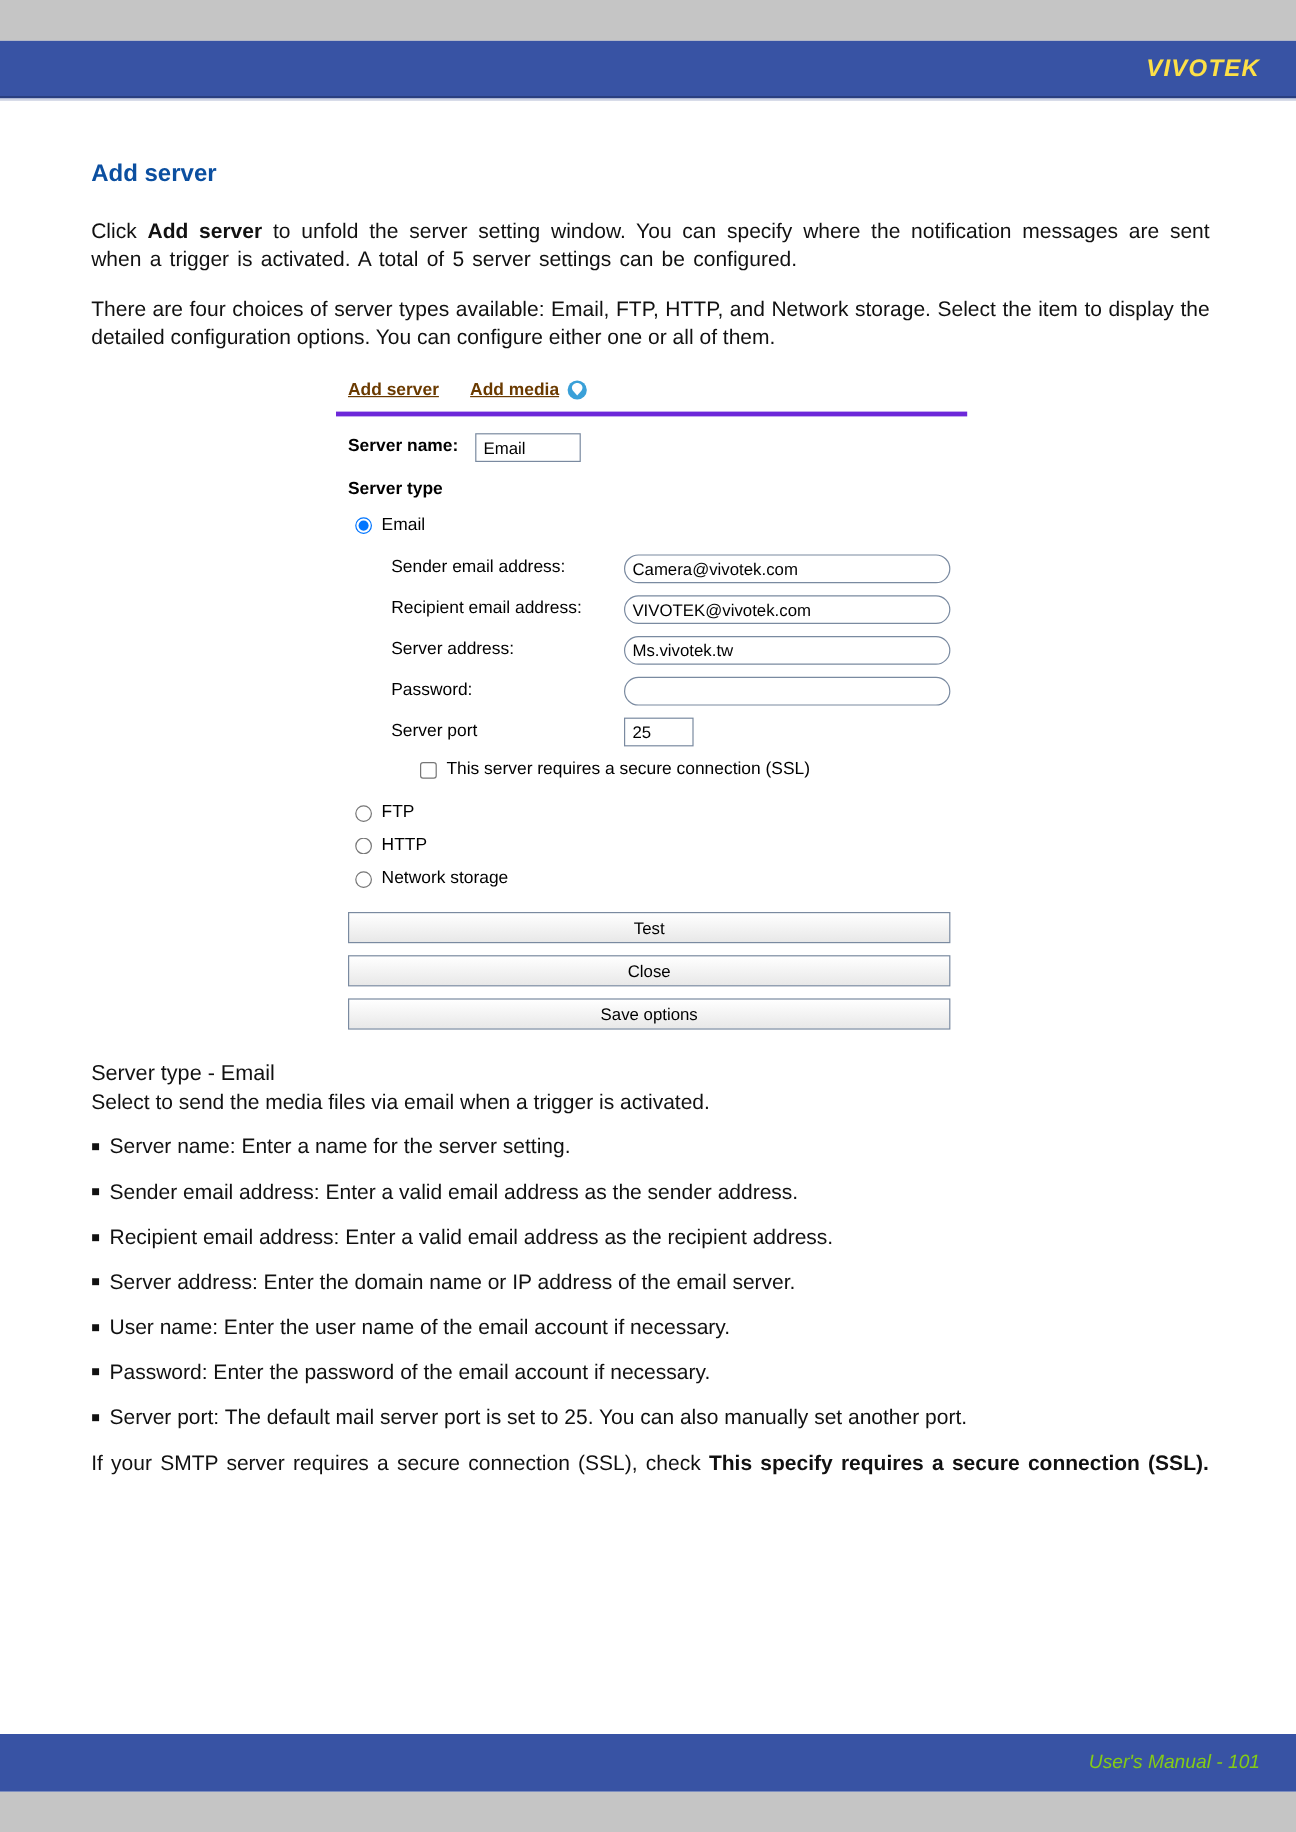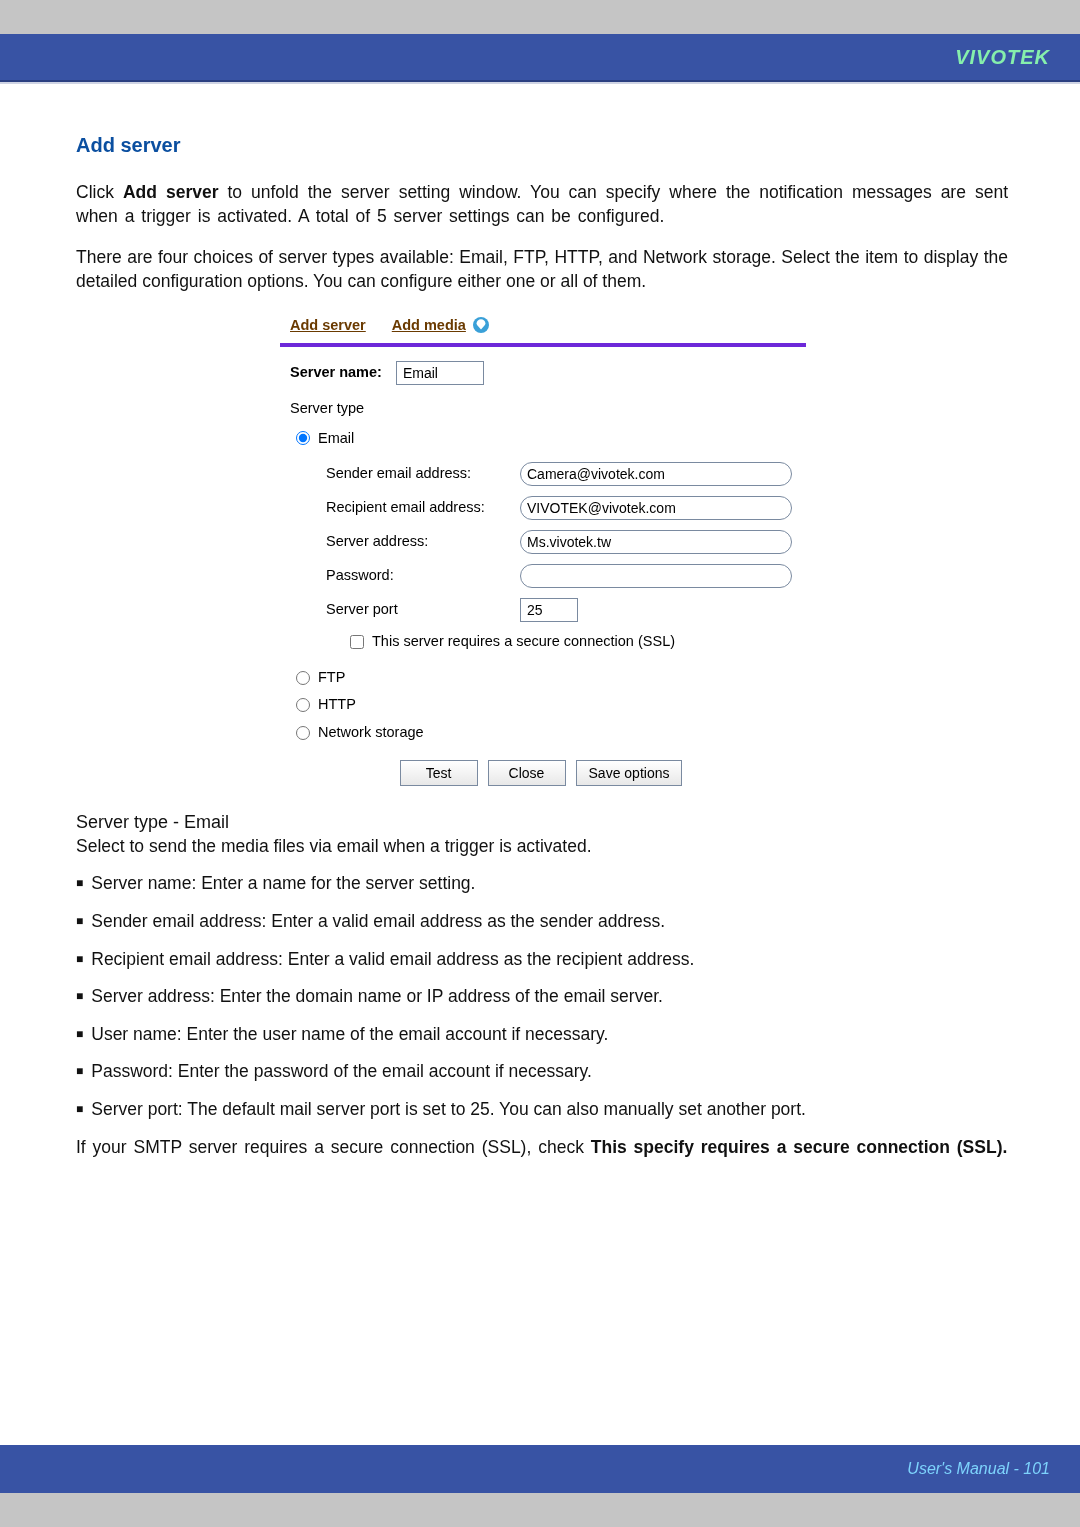--- a/index.html
+++ b/index.html
@@ -15,21 +15,21 @@
     left: 0; right: 0; top: 34px; bottom: 34px;
     background: #ffffff;
   }
   .header-band {
     height: 48px;
     background: #3853a4;
     display: flex;
     align-items: center;
     justify-content: flex-end;
     padding-right: 30px;
-    color: #86efac;
+    color: #fde047;
     font-style: italic;
     font-weight: bold;
     font-size: 20px;
     letter-spacing: 1px;
     border-bottom: 2px solid #2a3f80;
   }
   .header-underline {
     height: 2px;
     background: #cfd4e4;
   }
@@ -82,40 +82,41 @@
   .txt {
     border: 1px solid #7a8aa0;
     background: #ffffff;
     height: 24px;
     padding: 2px 6px;
     font-size: 14px;
   }
   .txt.small { width: 88px; }
   .txt.wide { width: 272px; border-radius: 12px; }
   .txt.port { width: 58px; }
-  .server-type-hdr { font-weight: normal; margin-bottom: 10px; }
+  .server-type-hdr { font-weight: bold; margin-bottom: 10px; }
   .radio-row { display: flex; align-items: center; gap: 8px; margin: 8px 0 8px 6px; }
   input[type=radio], input[type=checkbox] { width: 14px; height: 14px; }
   .email-block { padding: 6px 0 4px 36px; }
   .field-row {
     display: grid;
     grid-template-columns: 180px 232px;
     align-items: center;
     gap: 14px;
     margin-bottom: 10px;
   }
   .ssl-row {
     display: flex; align-items: center; gap: 8px;
     margin: 2px 0 4px 24px;
   }
   .btn-row {
     display: flex;
-    justify-content: center;
+    justify-content: space-between;
     gap: 10px;
     padding: 10px 4px 4px 0;
+    flex-direction: column;
   }
   .btn {
     border: 1px solid #7a8aa0;
     background: linear-gradient(#ffffff, #e8e8e8);
     height: 26px;
     min-width: 78px;
     padding: 0 12px;
     font-size: 14px;
     cursor: pointer;
   }
@@ -139,21 +140,21 @@
   }
   .footer-band {
     position: absolute;
     left: 0; right: 0; bottom: 0;
     height: 48px;
     background: #3853a4;
     display: flex;
     align-items: center;
     justify-content: flex-end;
     padding-right: 30px;
-    color: #7dd3fc;
+    color: #84cc16;
     font-style: italic;
     font-size: 16px;
   }
 </style>
 </head>
 <body>
 
 <div class="sheet">
   <div class="page">
 

